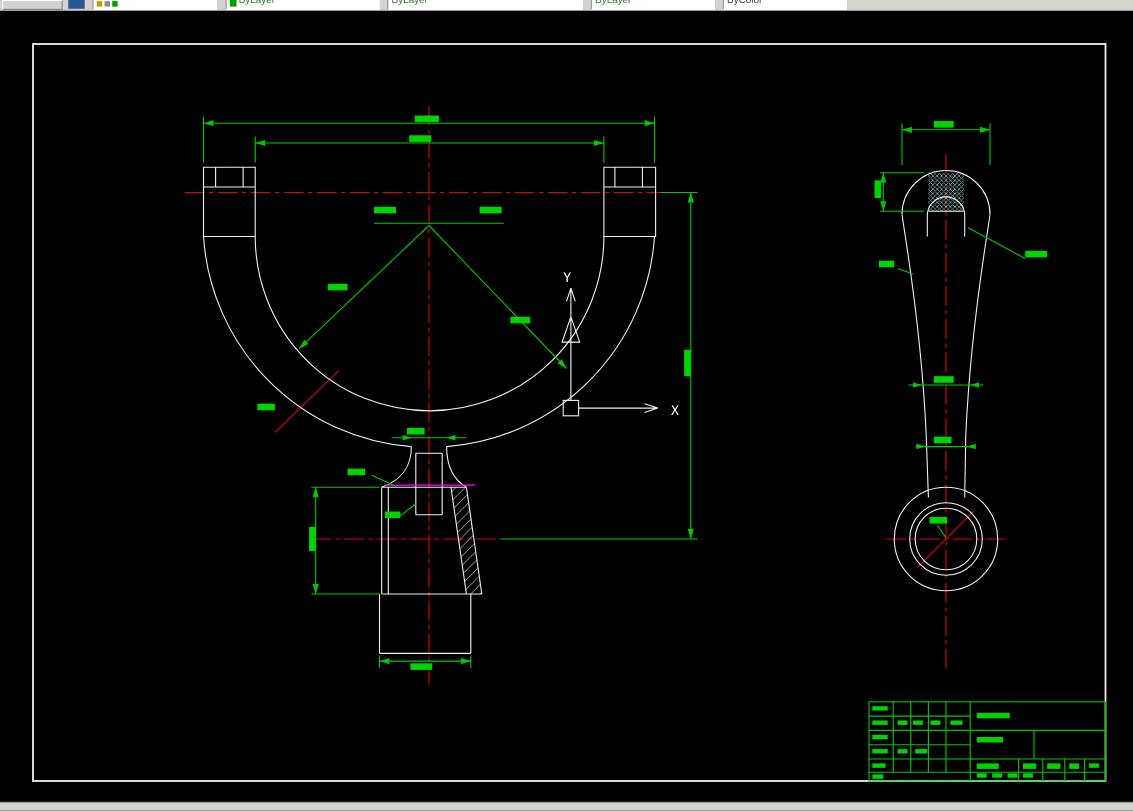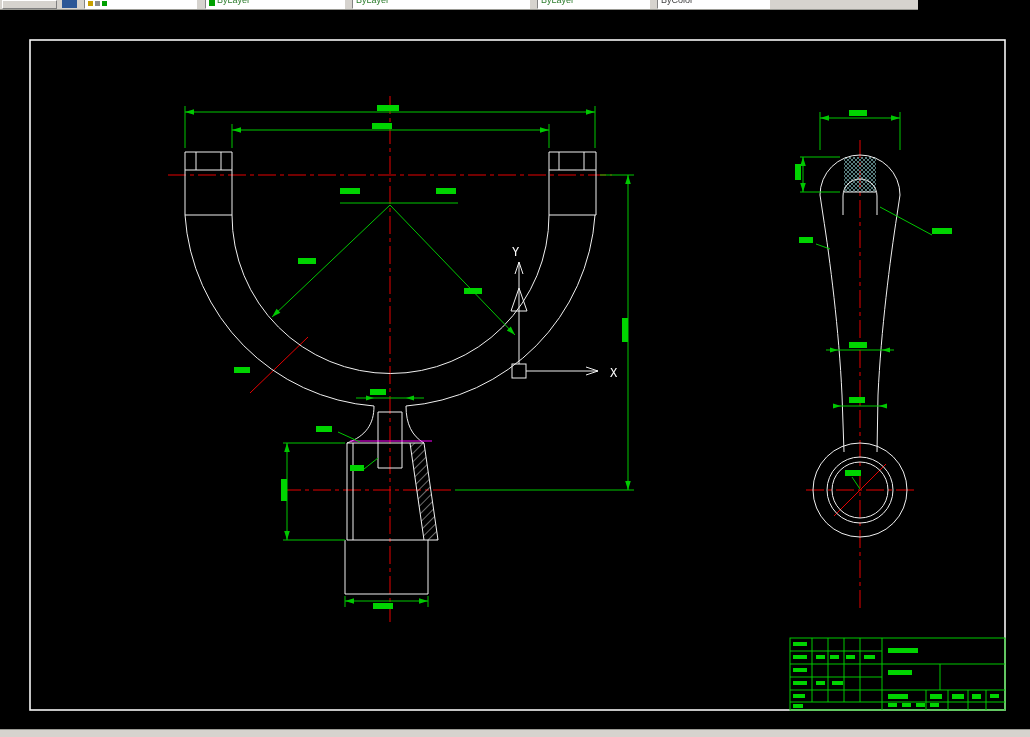--- a/index.html
+++ b/index.html
@@ -2,21 +2,21 @@
 <html><head>
 <meta charset="utf-8">
 <style>
   html,body{margin:0;padding:0;}
   body{
     width:1030px;height:737px;position:relative;overflow:hidden;
     background:#000;font-family:"Liberation Sans",sans-serif;
   }
   
   .toolbar{
-    position:absolute;left:0;top:0;width:918px;height:9px;
+    position:absolute;left:0;top:0;width:1030px;height:9px;
     background:#d6d3ce;z-index:3;overflow:hidden;border-bottom:1px solid #9a9a94;
   }
   .tb-handle{
     position:absolute;left:2px;top:0;width:53px;height:7px;
     background:#d6d3ce;border:1px solid;border-color:#ffffff #808080 #808080 #ffffff;
   }
   .tb-icon{position:absolute;left:62px;top:0;width:15px;height:8px;background:#2b5797;}
   .combo{
     position:absolute;top:-7px;height:16px;background:#ffffff;
     border:1px solid;border-color:#848484 #ffffff #ffffff #848484;

